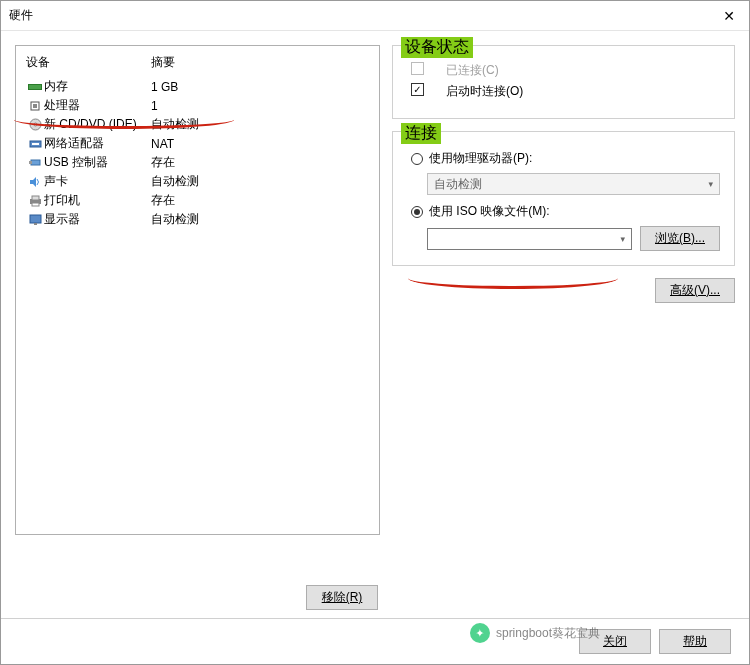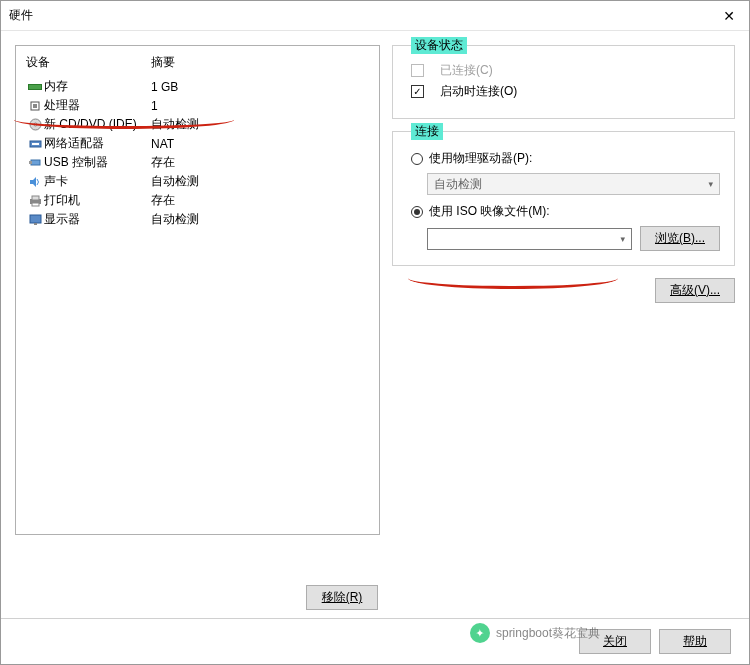--- a/index.html
+++ b/index.html
@@ -14,22 +14,22 @@
 .hw-head { display: flex; padding: 4px 10px 6px 10px; color: #000; }
 .hw-head .c1 { width: 125px; }
 .hw-row { display: flex; align-items: center; padding: 2px 10px; height: 19px; }
 .hw-row .ic { width: 18px; display: flex; justify-content: center; }
 .hw-row .nm { width: 107px; }
 .hw-row .sm { flex: 1; color: #000; }
 .left-btns { display: flex; justify-content: flex-end; gap: 10px; padding: 10px 2px 0 0; }
 .btn { background: #e1e1e1; border: 1px solid #adadad; padding: 3px 14px; font-size: 12px; cursor: default; min-width: 72px; text-align: center; text-decoration: underline; }
 .right-panel { flex: 1; display: flex; flex-direction: column; gap: 12px; }
 .group { border: 1px solid #d0d0d0; padding: 12px 14px 14px 14px; position: relative; }
-.group-title { position: absolute; top: -9px; left: 18px; background: #5eead4; padding: 0 4px; font-size: 12px; }
-.chk-row { display: flex; align-items: center; gap: 16px; margin: 4px 0 4px 4px; }
+.group-title { position: absolute; top: -9px; left: 8px; background: #84cc16; padding: 0 4px; font-size: 16px; }
+.chk-row { display: flex; gap: 22px; margin: 4px 0 4px 4px; }
 .chk { width: 13px; height: 13px; border: 1px solid #333; display: inline-flex; align-items: center; justify-content: center; font-size: 10px; line-height: 10px; }
 .chk.disabled { border-color: #bbb; color: #bbb; }
 .chk.checked::before { content: "✓"; }
 .lbl-dis { color: #a0a0a0; }
 .radio-row { display: flex; align-items: center; gap: 6px; margin: 6px 0 6px 4px; }
 .radio { width: 12px; height: 12px; border: 1px solid #333; border-radius: 50%; display: inline-flex; align-items: center; justify-content: center; }
 .radio.sel::before { content: ""; width: 6px; height: 6px; background: #333; border-radius: 50%; }
 .combo { display: flex; align-items: center; border: 1px solid #c0c0c0; background: #f3f3f3; height: 22px; padding: 0 6px; font-size: 12px; color: #666; }
 .combo .arr { margin-left: auto; font-size: 9px; color: #666; }
 .combo.enabled { background: #fff; color: #000; border-color: #7a7a7a; }

